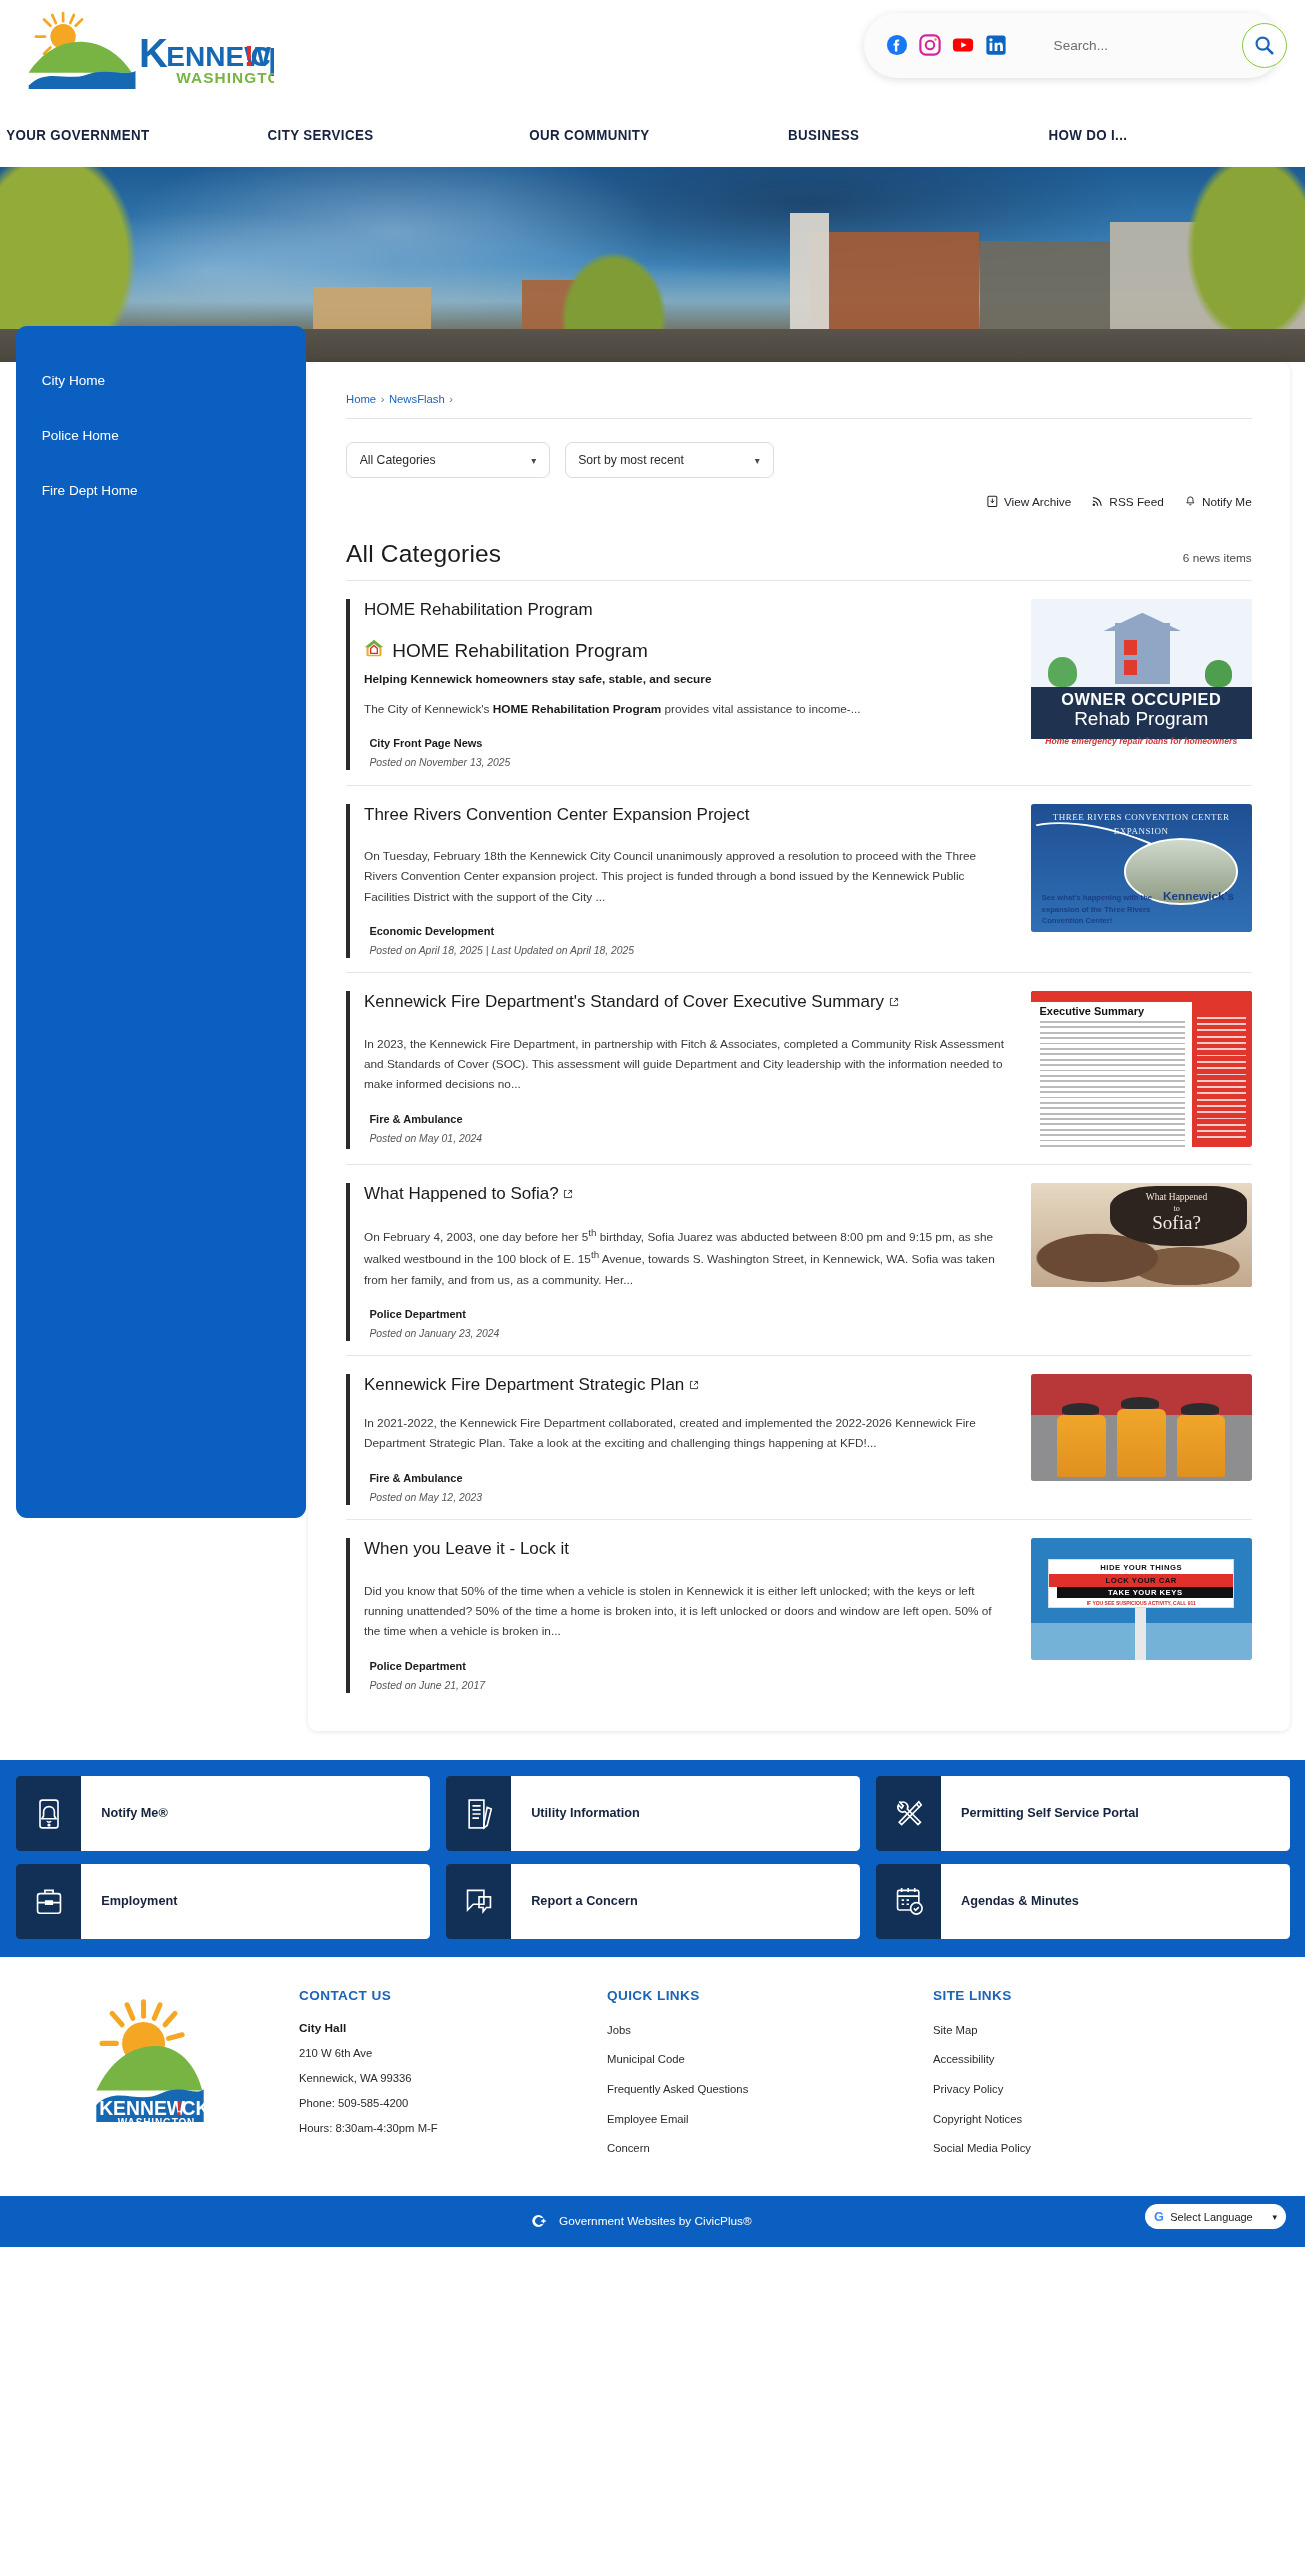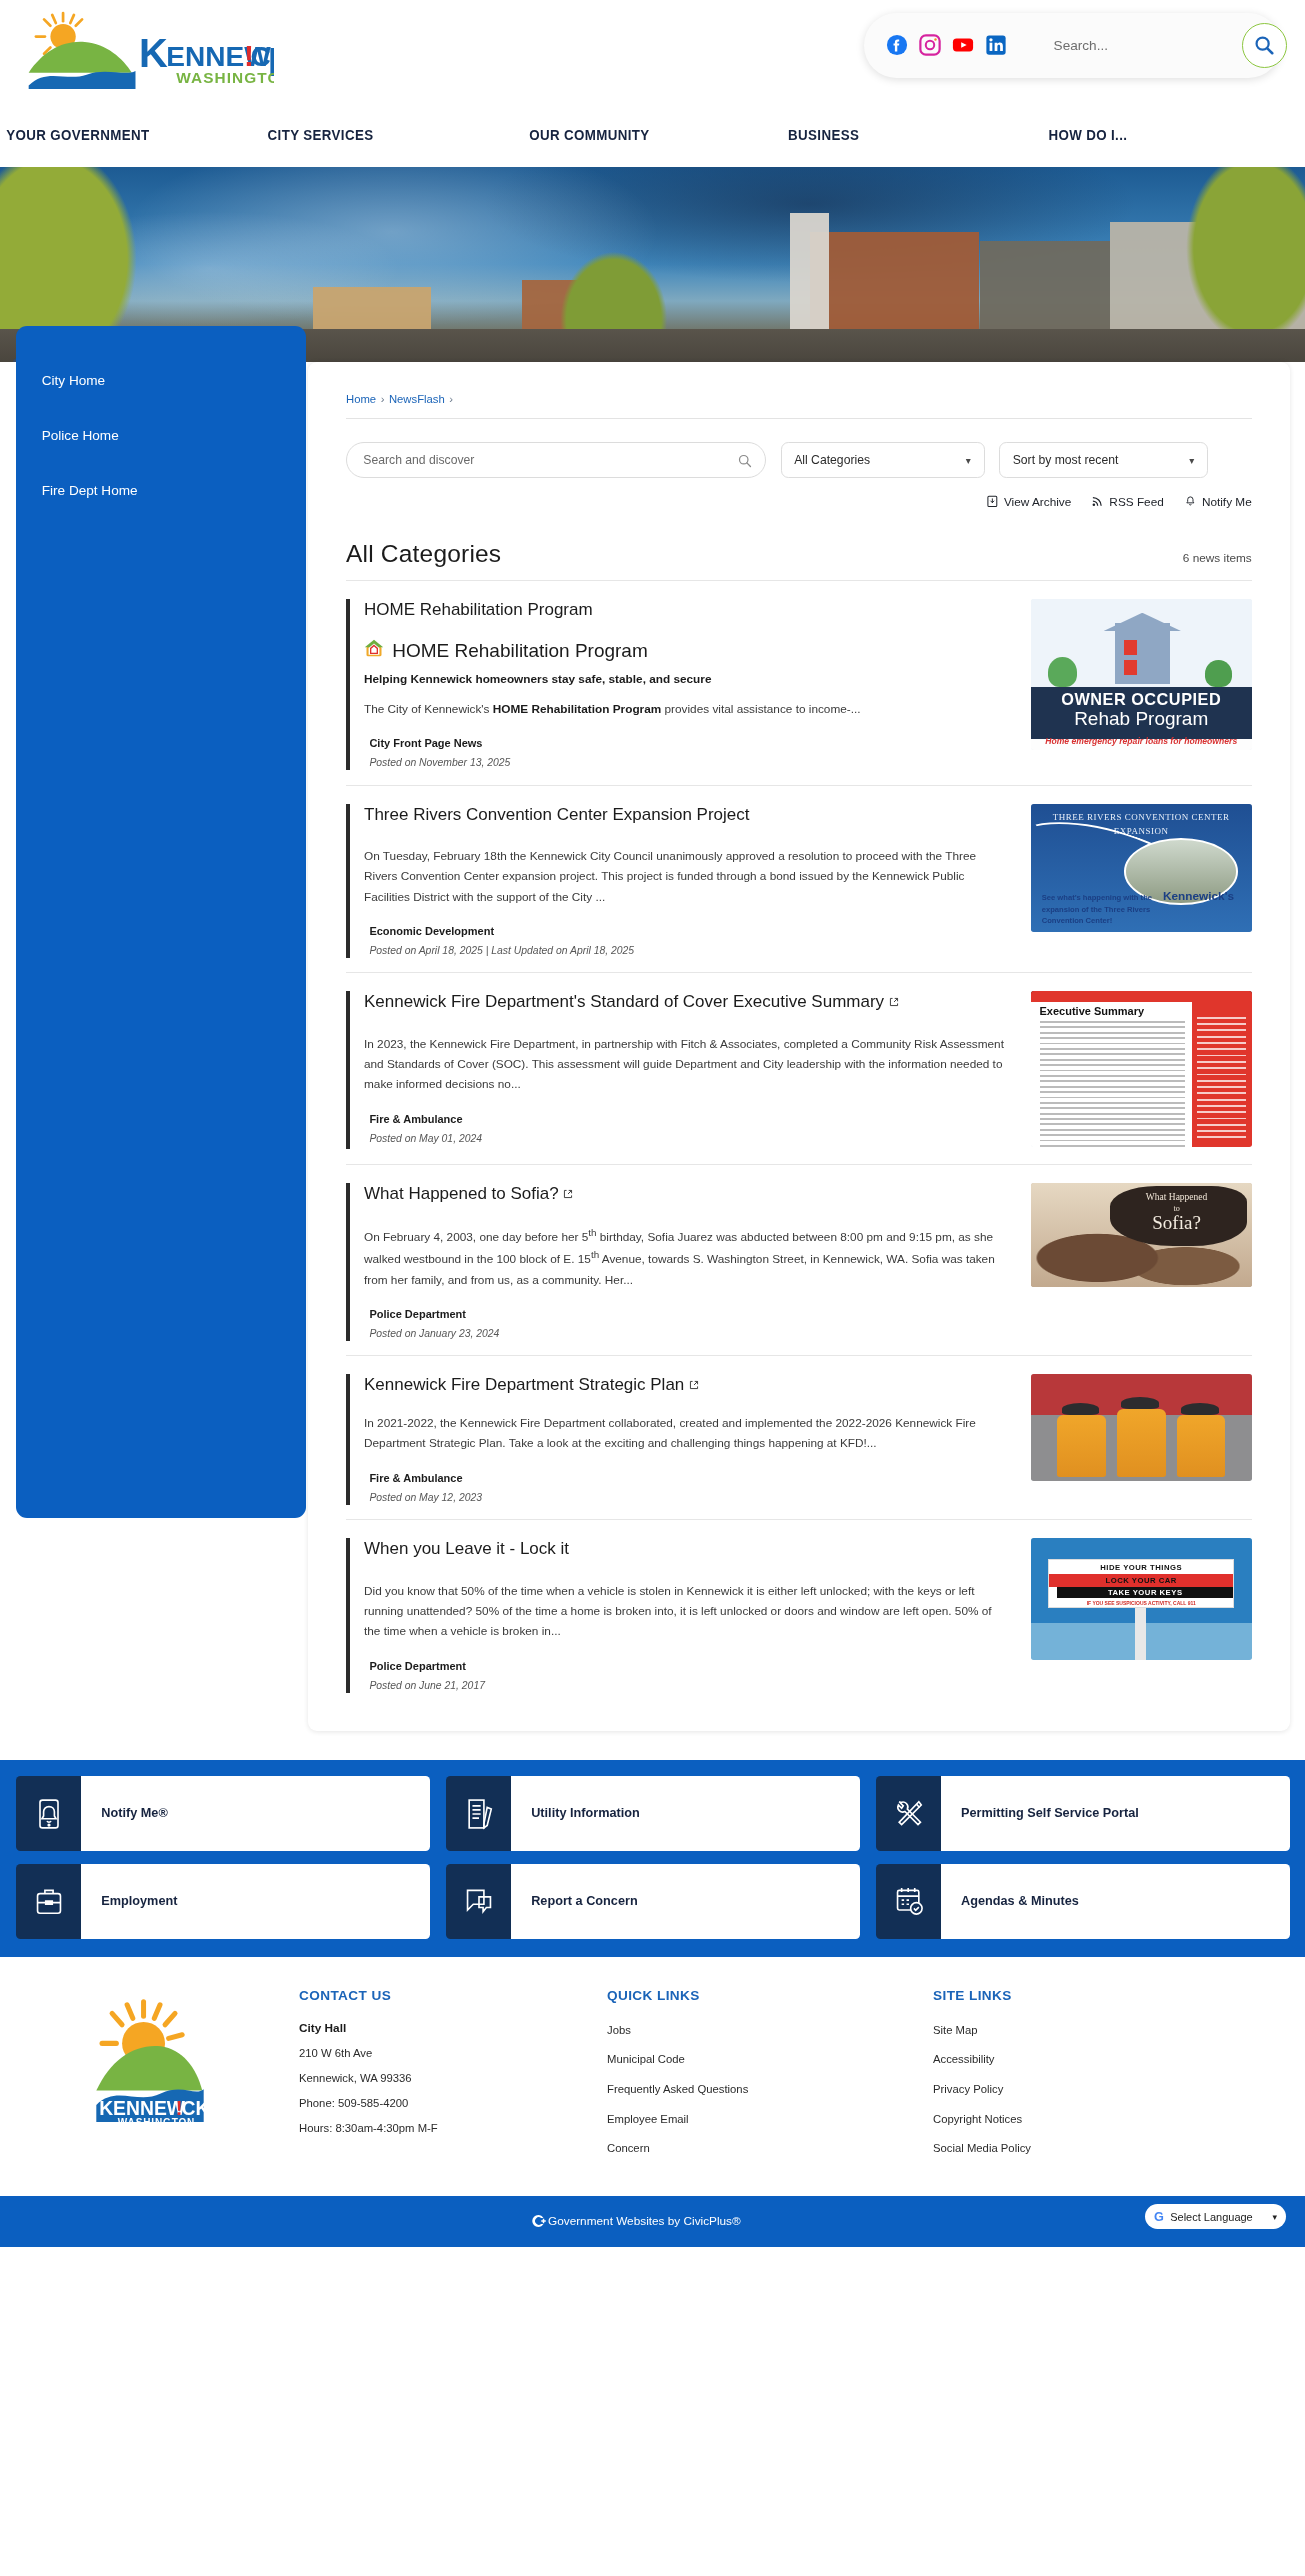--- a/index.html
+++ b/index.html
@@ -261,21 +261,21 @@
   .f-col .addr-name { font-size:11.8px; font-weight:700; color:#1b1b1b; margin-bottom:12.7px; }
   .f-col .addr-line { font-size:11.3px; color:#2b2b2b; margin-bottom:12.7px; }
   .f-col ul { list-style:none; }
   .f-col li { margin-bottom:13.6px; }
   .f-col li a { font-size:11.3px; color:#2b2b2b; text-decoration:none; }
 
   .botbar {
     background:#0b5fc0; height:51px; display:flex; align-items:center;
     padding:0 25.4px 0 0; position:relative;
   }
-  .botbar .cp { display:flex; align-items:center; margin-left:530px; }
+  .botbar .cp { display:flex; align-items:center; gap:11px; margin-left:530px; }
   .botbar .cp span { color:#fff; font-size:11.8px; }
   .lang {
     position:absolute; right:20px; top:8.2px; width:141px; height:25.4px; background:#fff;
     border-radius:13.6px; display:flex; align-items:center; gap:6.3px; padding:0 9px;
     font-size:11px; color:#222; cursor:pointer;
   }
   .lang .gi { font-weight:700; font-size:12.7px; }
   .lang .cv { margin-left:auto; font-size:9px; }
 </style>
 </head>
@@ -396,27 +396,20 @@
     </div>
 
     <div class="content-card">
 
       <div class="crumb">
         <a href="#">Home</a><span class="sep">›</span><a href="#">NewsFlash</a><span class="sep">›</span>
       </div>
       <div class="crumb-rule"></div>
 
       <div class="filters">
-        <div class="searchbox">
-          <input placeholder="Search and discover" style="">
-          <svg viewBox="0 0 24 24" width="15.4" height="15.4">
-            <circle cx="10.5" cy="10.5" r="6.6" fill="none" stroke="#8a8a8a" stroke-width="1.9"></circle>
-            <line x1="15.4" y1="15.4" x2="21" y2="21" stroke="#8a8a8a" stroke-width="2.1" stroke-linecap="round"></line>
-          </svg>
-        </div>
         <div class="selbox cat">
           <span>All Categories</span>
           <span class="chev">▾</span>
         </div>
         <div class="selbox sort">
           <span>Sort by most recent</span>
           <span class="chev">▾</span>
         </div>
       </div>
 

